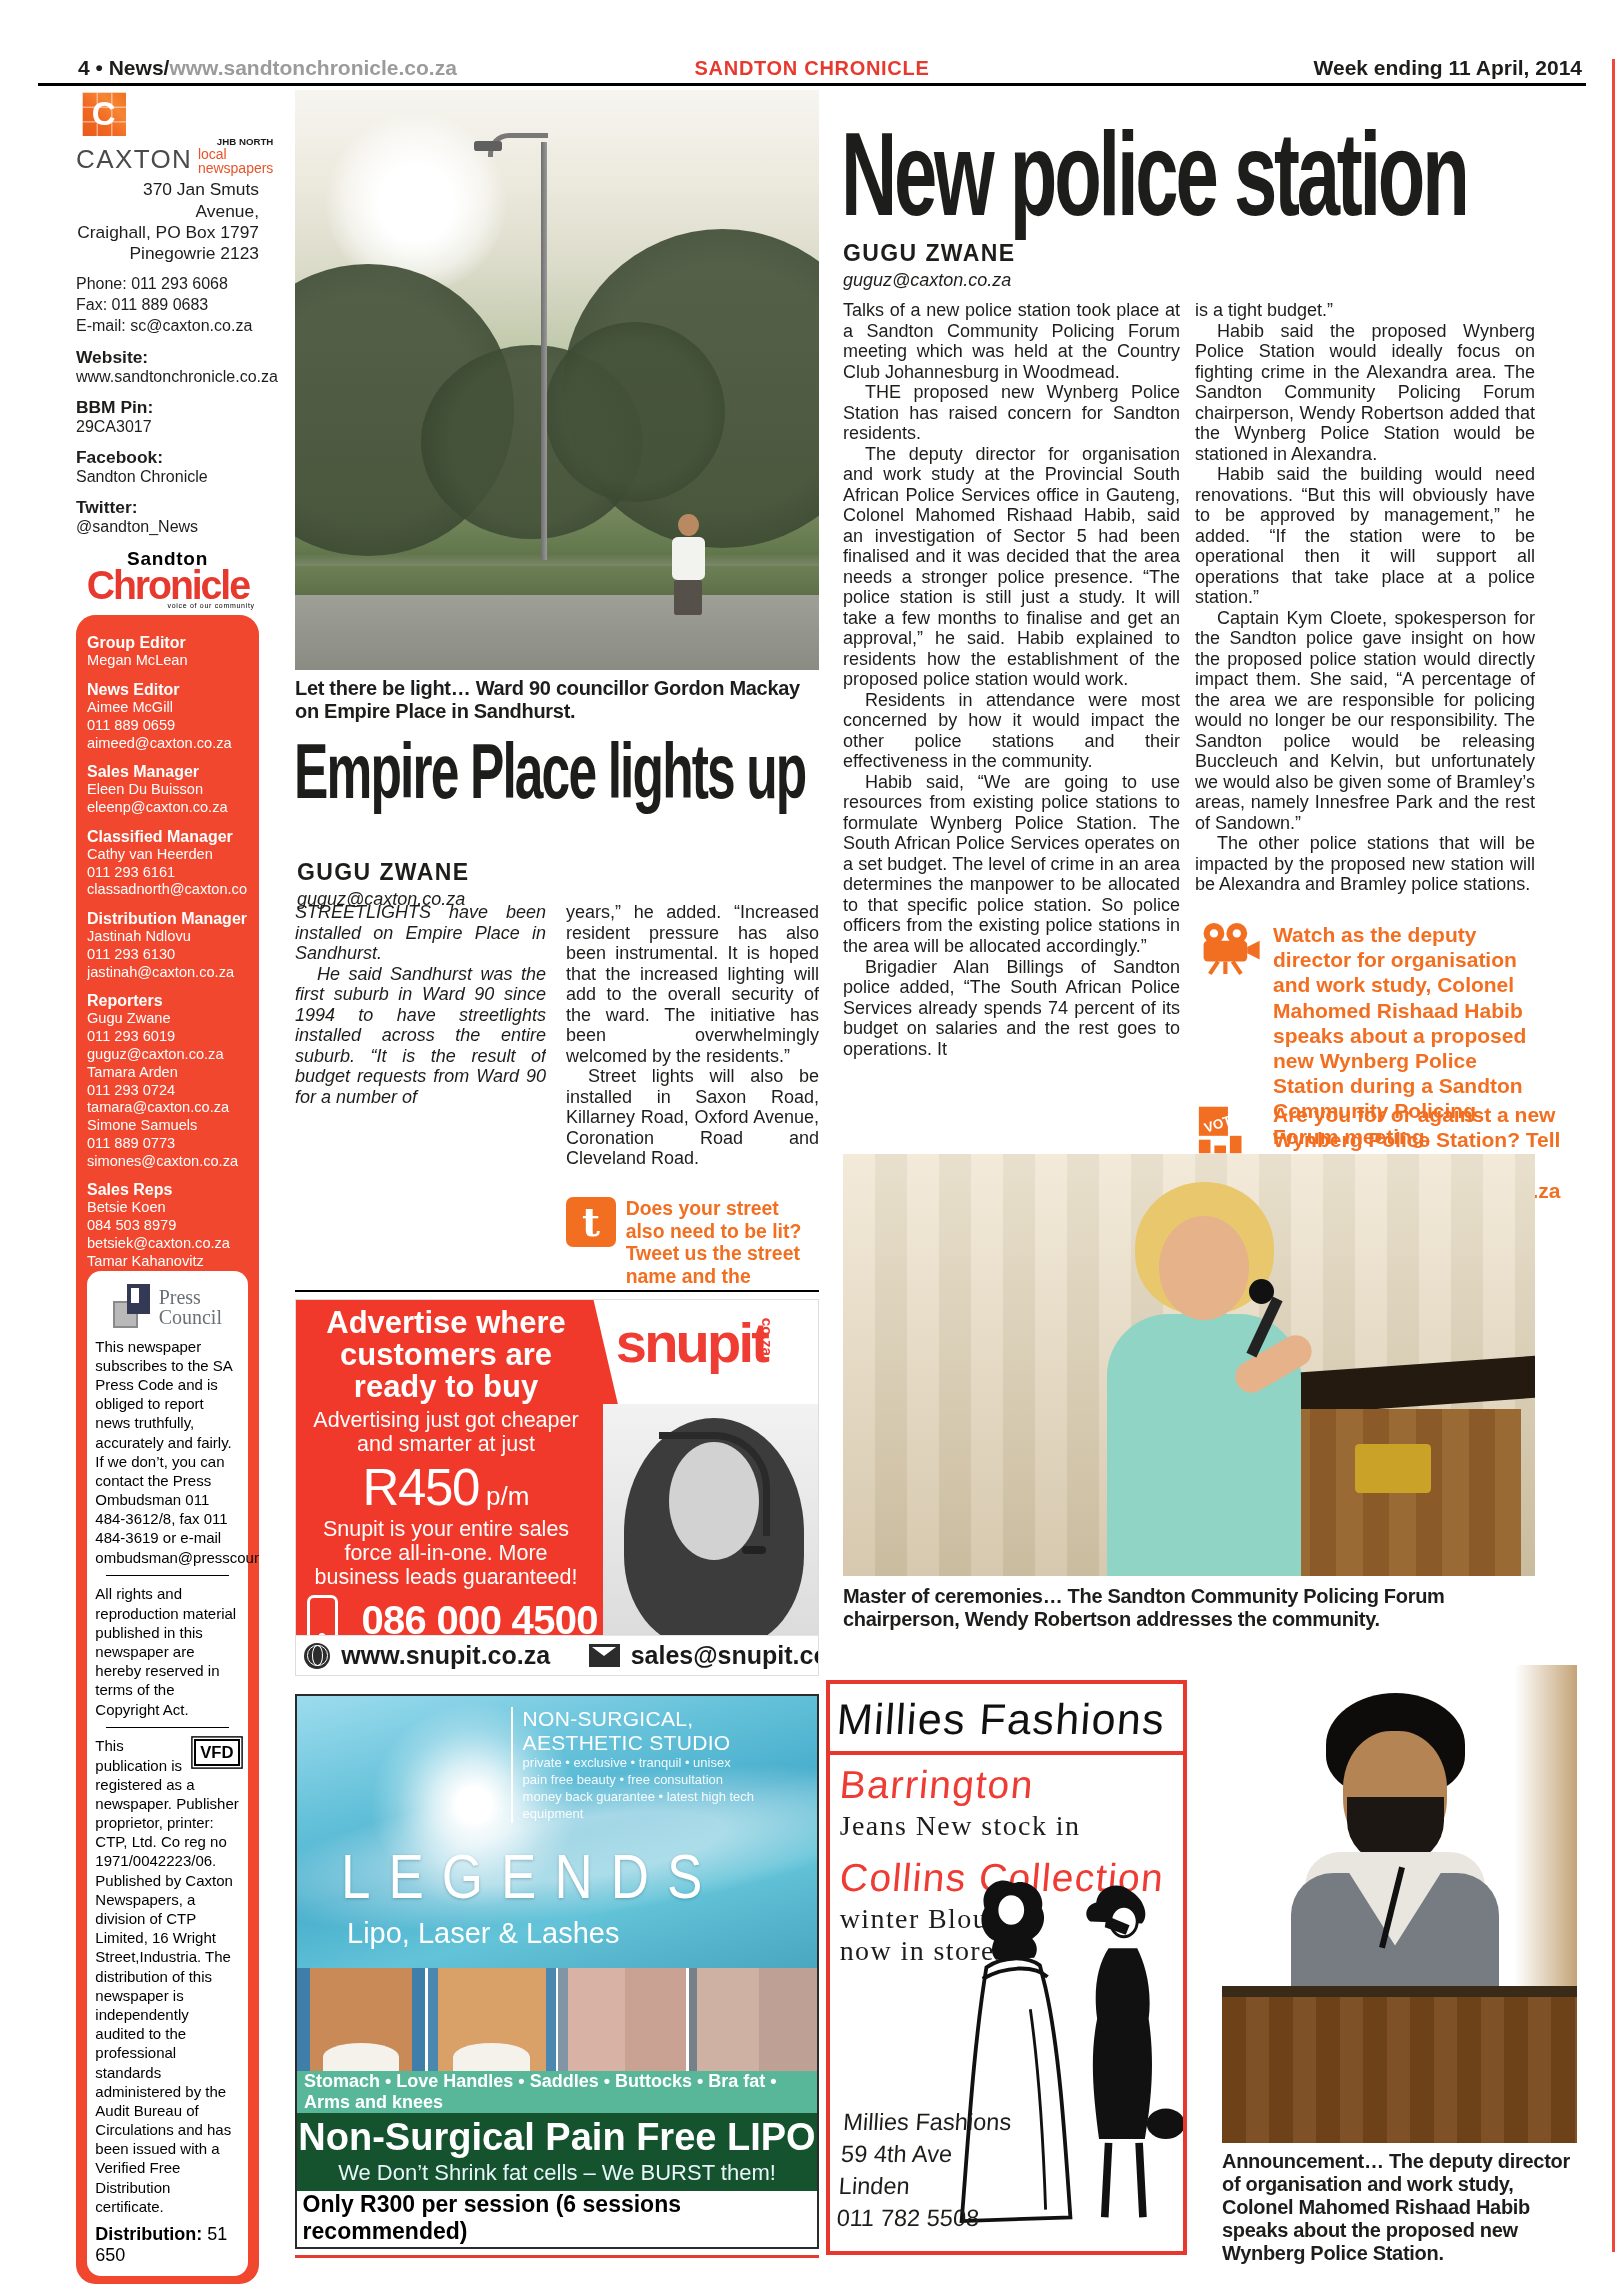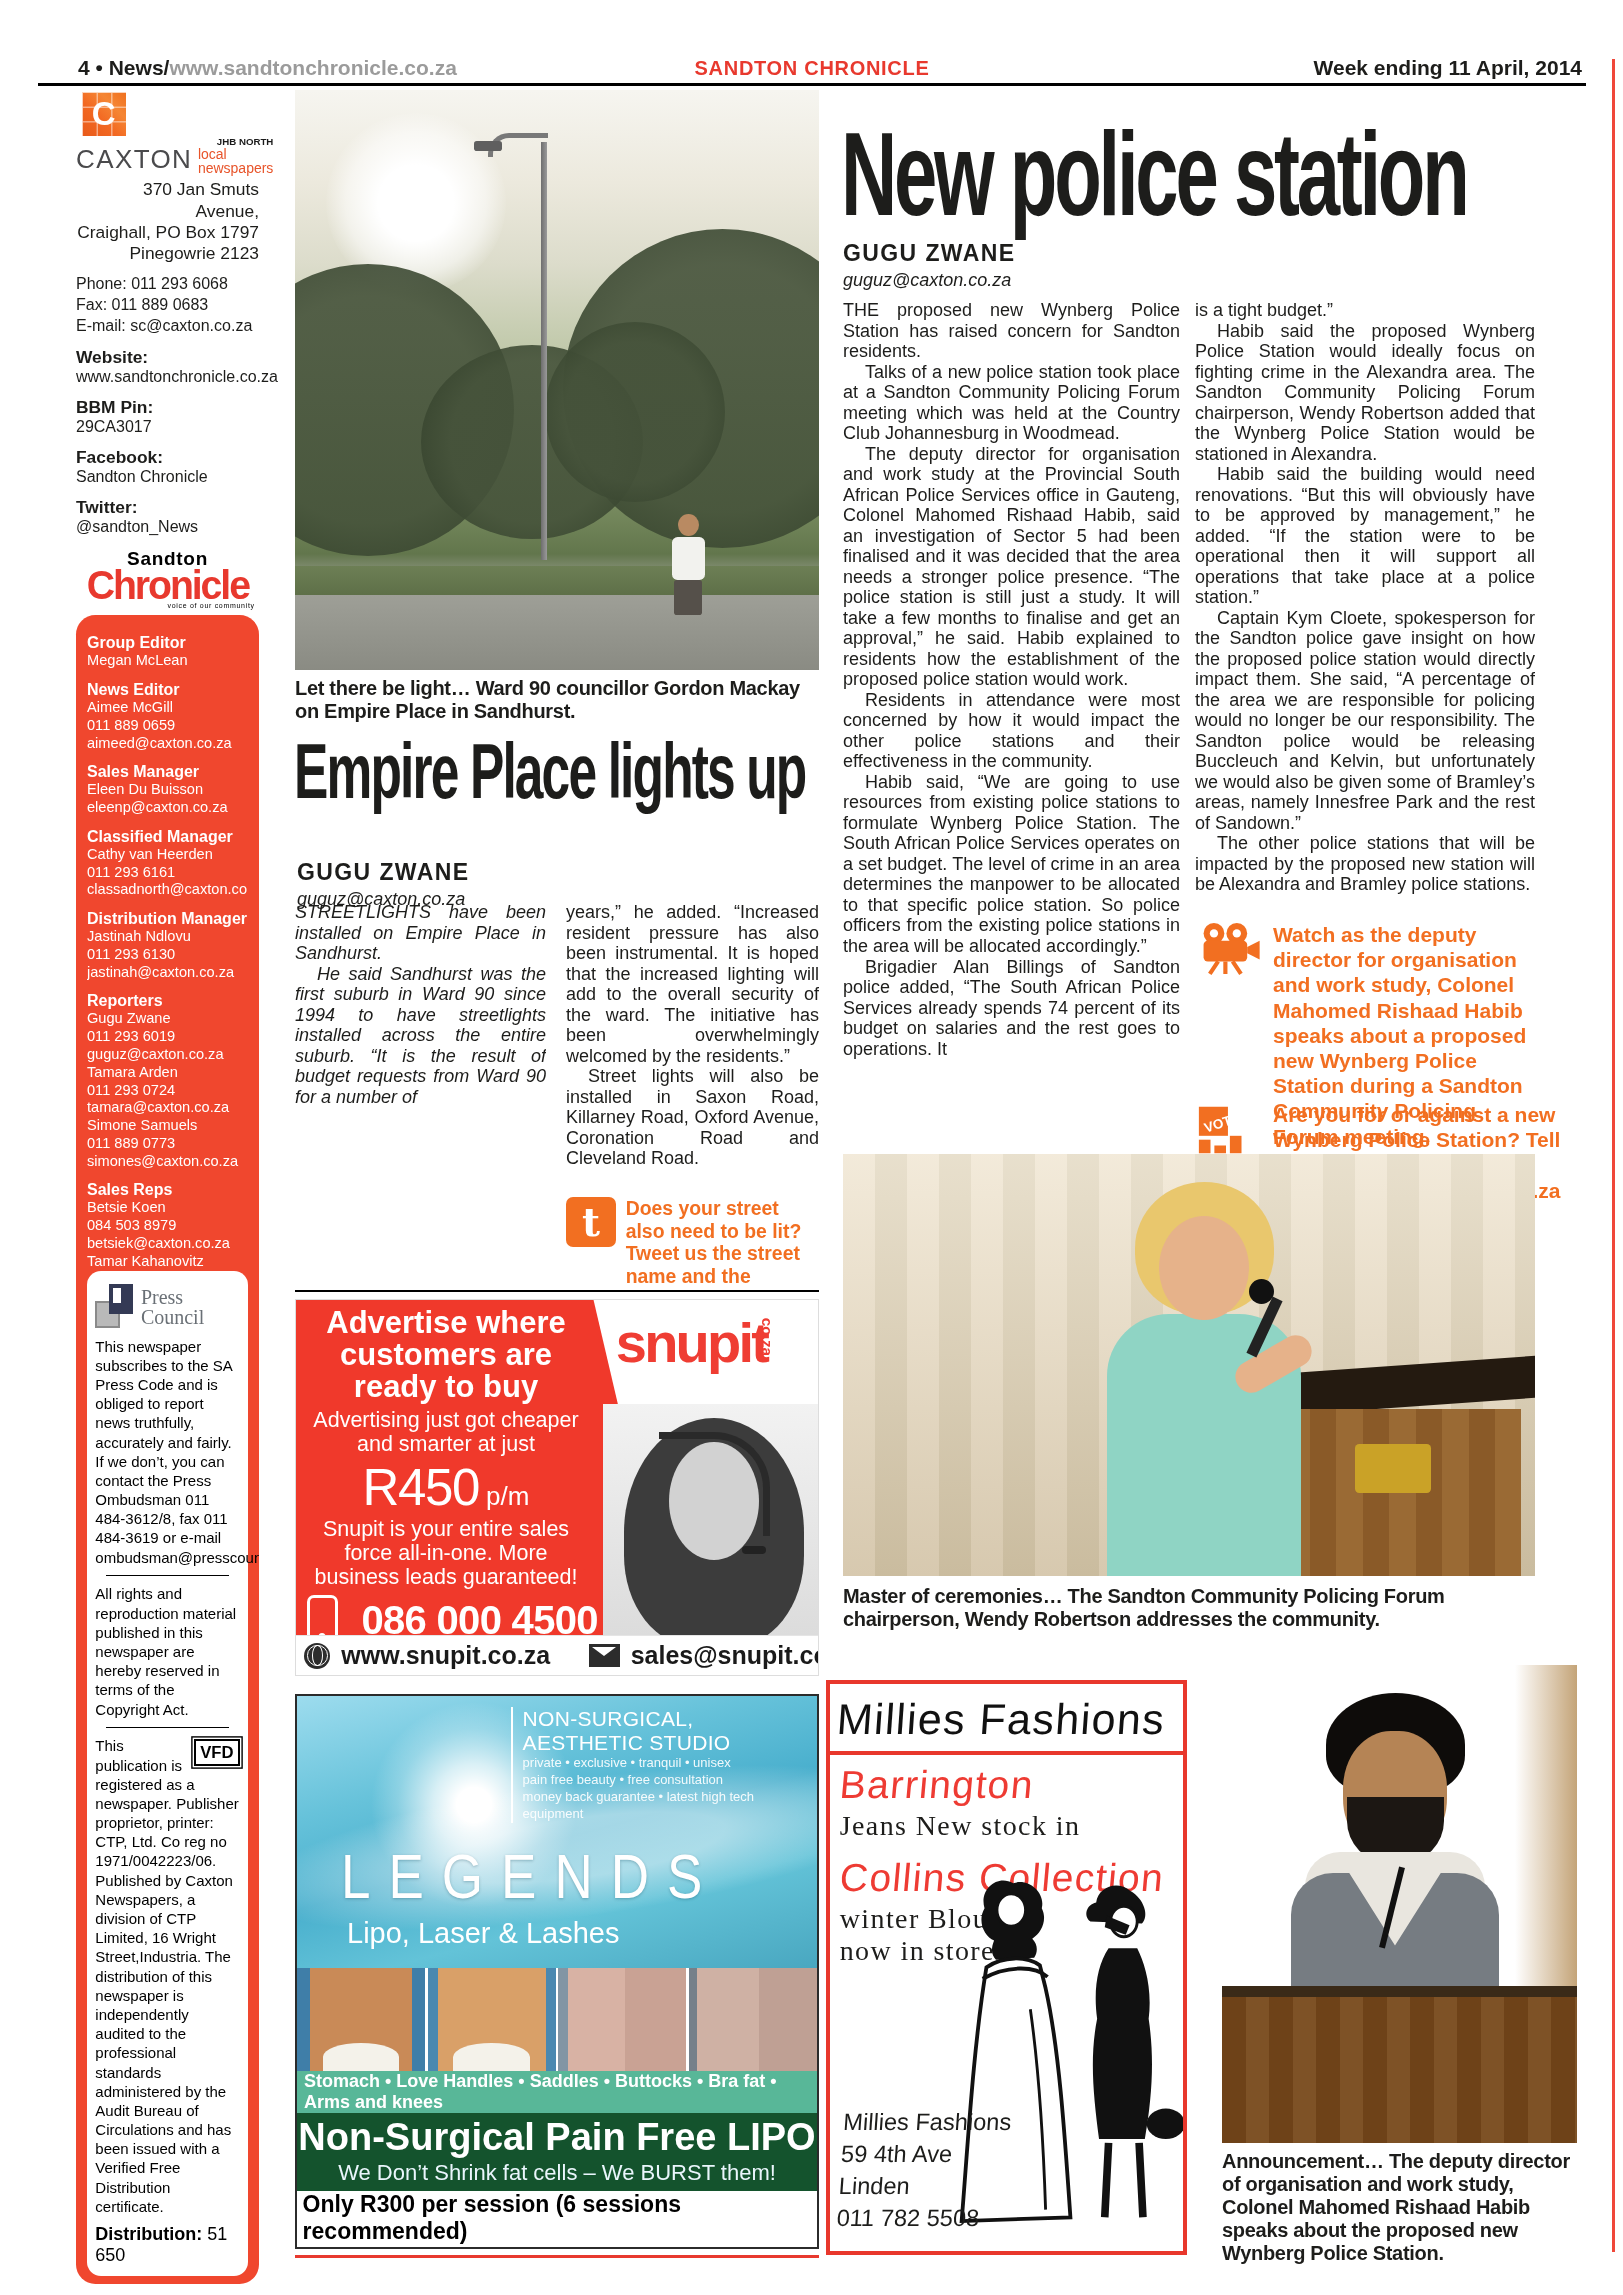--- a/index.html
+++ b/index.html
@@ -40,21 +40,21 @@
   .chron-tag{font-size:7px;color:#000;text-align:right;margin-right:4.2px;letter-spacing:0.7px;}
 
   .redbox{margin-top:5.6px;width:183px;height:1669px;background:#f0472e;border-radius:19.4px;
     padding:18px 11px 8.3px;display:flex;flex-direction:column;color:#fff;overflow:hidden;}
   .staff-wrap{flex:1 1 auto;overflow:hidden;}
   .staff-group{margin-bottom:9.7px;}
   .staff-role{font-size:16px;font-weight:bold;line-height:1.2;}
   .staff-line{font-size:14.6px;line-height:1.22;}
 
   .whitebox{flex:0 0 auto;background:#fff;border-radius:14px;color:#000;padding:9.7px 8.3px;}
-  .pc-row{display:flex;align-items:center;gap:5.6px;margin:2.8px 0 7px;}
+  .pc-row{display:flex;align-items:center;gap:5.6px;margin:2.8px 0 7px;justify-content:center;}
   .pc-icon{width:40px;height:46px;position:relative;flex:0 0 auto;}
   .pc-sq1{position:absolute;left:0;bottom:1.4px;width:21px;height:23.6px;background:#b9b9b9;border:2.1px solid #8a8a8a;}
   .pc-sq2{position:absolute;right:2.8px;top:0;width:23.6px;height:30.5px;background:#343a55;}
   .pc-sq2:before{content:"";position:absolute;left:4.2px;top:4.2px;width:8.3px;height:15.3px;background:#fff;}
   .pc-text{font-family:"Liberation Serif",serif;font-size:20px;color:#6a7076;line-height:1;}
   .legal{font-size:15px;line-height:1.28;}
   .legal-div{border:none;border-top:1.4px solid #000;width:85%;margin:8.3px auto;}
   .vfd{float:right;margin:2.8px 0 2.8px 5.6px;padding:0.7px 4.2px;font-weight:bold;font-size:16.7px;
        border:2.1px solid #000;box-shadow:0 0 0 1.4px #fff,0 0 0 2.8px #000;}
   .dist{margin-top:8.3px;font-size:18px;}
@@ -449,22 +449,22 @@
   <div class="legends-underline" data-name="legends-underline"></div>
 
   <div class="headline2" data-name="police-headline">
     <span>New police station</span>
   </div>
   <div class="by2" data-name="police-byline">
     <div class="byline" data-name="byline-name">GUGU ZWANE</div>
     <div class="byline-email" data-name="byline-email">guguz@caxton.co.za</div>
   </div>
   <div class="artcol pol-colA" data-name="police-column-1">
+      <p class="para" data-name="para">Talks of a new police station took place at a Sandton Community Policing Forum meeting which was held at the Country Club Johannesburg in Woodmead.</p>
       <p class="para" data-name="para">THE proposed new Wynberg Police Station has raised concern for Sandton residents.</p>
-      <p class="para" data-name="para">Talks of a new police station took place at a Sandton Community Policing Forum meeting which was held at the Country Club Johannesburg in Woodmead.</p>
       <p class="para" data-name="para">The deputy director for organisation and work study at the Provincial South African Police Services office in Gauteng, Colonel Mahomed Rishaad Habib, said an investigation of Sector 5 had been finalised and it was decided that the area needs a stronger police presence. “The police station is still just a study. It will take a few months to finalise and get an approval,” he said. Habib explained to residents how the establishment of the proposed police station would work.</p>
       <p class="para" data-name="para">Residents in attendance were most concerned by how it would impact the other police stations and their effectiveness in the community.</p>
       <p class="para" data-name="para">Habib said, “We are going to use resources from existing police stations to formulate Wynberg Police Station. The South African Police Services operates on a set budget. The level of crime in an area determines the manpower to be allocated to that specific police station. So police officers from the existing police stations in the area will be allocated accordingly.”</p>
       <p class="para" data-name="para">Brigadier Alan Billings of Sandton police added, “The South African Police Services already spends 74 percent of its budget on salaries and the rest goes to operations. It</p>
     </div>
   <div class="artcol pol-colB" data-name="police-column-2">
       <p class="para" data-name="para">is a tight budget.”</p>
       <p class="para" data-name="para">Habib said the proposed Wynberg Police Station would ideally focus on fighting crime in the Alexandra area. The Sandton Community Policing Forum chairperson, Wendy Robertson added that the Wynberg Police Station would be stationed in Alexandra.</p>
       <p class="para" data-name="para">Habib said the building would need renovations. “But this will obviously have to be approved by management,” he added. “If the station were to be operational then it will support all operations that take place at a police station.”</p>
       <p class="para" data-name="para">Captain Kym Cloete, spokesperson for the Sandton police gave insight on how the proposed police station would directly impact them. She said, “A percentage of the area we are responsible for policing would no longer be our responsibility. The Sandton police would be releasing Buccleuch and Kelvin, but unfortunately we would also be given some of Bramley’s areas, namely Innesfree Park and the rest of Sandown.”</p>

